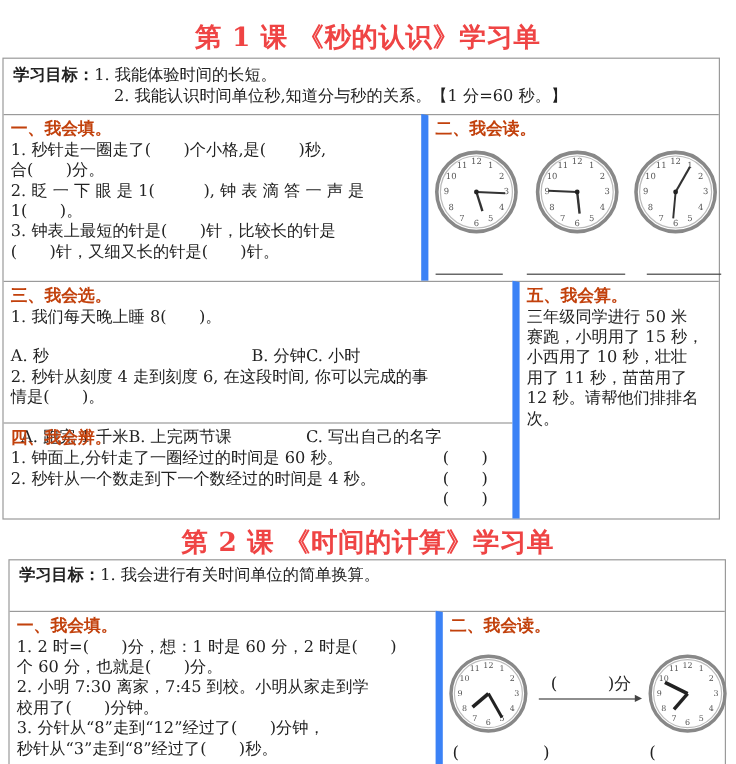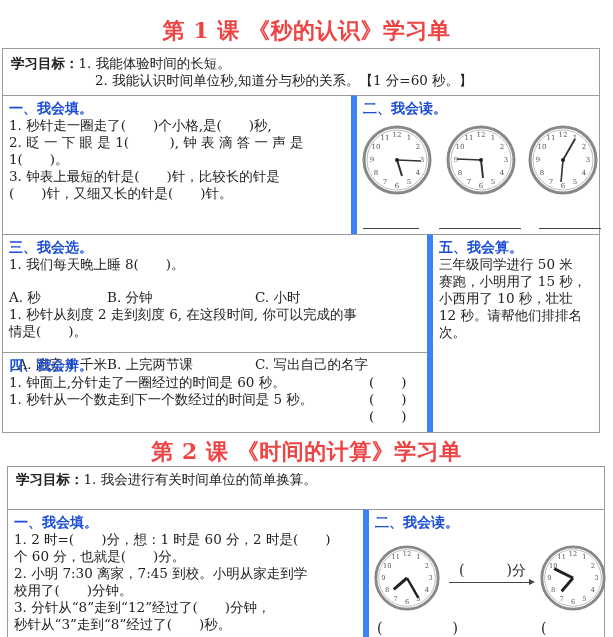--- a/index.html
+++ b/index.html
@@ -4,21 +4,21 @@
 <style>
   html, body { margin:0; padding:0; background:#ffffff; }
   body { width:613px; height:637px; overflow:hidden; position:relative;
          font-family:"DejaVu Serif","Liberation Serif",serif; color:#222; }
   .title { position:absolute; left:0; width:613px; text-align:center;
            font-size:22px; font-weight:bold; color:#ef4444; letter-spacing:0.5px; }
   .tbl { position:absolute; border:1px solid #9a9a9a; box-sizing:border-box; }
   .cell { position:absolute; box-sizing:border-box; font-size:13.5px; line-height:17px; }
   .bl { border-left:6px solid #3b82f6; }
   .bt { border-top:1px solid #9a9a9a; }
-  .head { font-weight:bold; font-size:14px; color:#1d4ed8; }
+  .head { font-weight:bold; font-size:14px; color:#c2410c; }
   .obj-label { font-weight:bold; }
   .line { line-height:17px; white-space:nowrap; }
   .ul { position:absolute; height:1px; background:#444; }
   .opt { display:inline-block;margin-top:16px; }
 </style>
 </head>
 <body>
 
 <div class="title" style="top:16px;">第 1 课 《秒的认识》学习单</div>
 
@@ -29,20 +29,21 @@
       <span class="obj-label">学习目标：</span><span>1. 我能体验时间的长短。</span>
     </div>
     <div class="line" style="padding-left:84px;">
       <span>2. 我能认识时间单位秒,知道分与秒的关系。【1 分=60 秒。】</span>
     </div>
   </div>
 
   <div class="cell bt" style="left:0; top:46px; width:348px; height:139px; padding:4px 6px;">
     <div class="head">一、我会填。</div>
     <div class="line">1. 秒针走一圈走了(　　)个小格,是(　　)秒,</div>
+    <div class="line">合(　　)分。</div>
     <div class="line">2. 眨 一 下 眼 是 1(　　　), 钟 表 滴 答 一 声 是</div>
     <div class="line">1(　　)。</div>
     <div class="line">3. 钟表上最短的针是(　　)针，比较长的针是</div>
     <div class="line">(　　)针，又细又长的针是(　　)针。</div>
   </div>
 
   <div class="cell bt bl" style="left:348px; top:46px; width:248px; height:139px; padding:4px 6px;">
     <div class="head">二、我会读。</div>
     <div style="position:absolute; left:4px; top:28px; width:244px; height:72px;">
       <svg width="72" height="72" viewBox="0 0 72 72" style="position:absolute; left:0; top:0;">
@@ -111,49 +112,50 @@
     </div>
     <div class="ul" style="left:6px; top:132px; width:56px;"></div>
     <div class="ul" style="left:82px; top:132px; width:82px;"></div>
     <div class="ul" style="left:182px; top:132px; width:62px;"></div>
   </div>
 
   <div class="cell bt" style="left:0; top:185px; width:424px; height:118px; padding:4px 6px;">
     <div class="head">三、我会选。</div>
     <div class="line">1. 我们每天晚上睡 8(　　)。</div>
     <div class="line">
-      <span class="opt" style="width:98px;">A. 秒</span><span class="opt" style="width:148px;">B. 分钟</span><span class="opt">C. 小时</span>
-    </div>
-    <div class="line">1. 秒针从刻度 2 走到刻度 6, 在这段时间, 你可以完成的事</div>
+      <span class="opt" style="width:98px;">A. 秒</span><span class="opt" style="width:148px;text-align:right;">B. 分钟</span><span class="opt">C. 小时</span>
+    </div>
+    <div class="line">2. 秒针从刻度 4 走到刻度 6, 在这段时间, 你可以完成的事</div>
     <div class="line">情是(　　)。</div>
     <div class="line">
       <span class="opt" style="width:98px;text-align:right;">A. 跑完 1 千米</span><span class="opt" style="width:148px;">B. 上完两节课</span><span class="opt">C. 写出自己的名字</span>
     </div>
   </div>
 
   <div class="cell bt" style="left:0; top:303px; width:424px; height:80px; padding:4px 6px;">
     <div class="head">四、我会辨。</div>
     <div class="line" style="position:relative;">
       <span>1. 钟面上,分针走了一圈经过的时间是 60 秒。</span>
       <span style="position:absolute; left:360px;">(　　)</span>
     </div>
     <div class="line" style="position:relative;">
-      <span>1. 秒针从一个数走到下一个数经过的时间是 5 秒。</span>
+      <span>2. 秒针从一个数走到下一个数经过的时间是 4 秒。</span>
       <span style="position:absolute; left:360px;">(　　)</span>
     </div>
     <div class="line" style="position:relative;">
       <span style="position:absolute; left:360px;">(　　)</span>
     </div>
   </div>
 
   <div class="cell bt bl" style="left:424px; top:185px; width:172px; height:198px; padding:4px 6px;">
     <div class="head">五、我会算。</div>
     <div class="line">三年级同学进行 50 米</div>
     <div class="line">赛跑，小明用了 15 秒，</div>
     <div class="line">小西用了 10 秒，壮壮</div>
+    <div class="line">用了 11 秒，苗苗用了</div>
     <div class="line">12 秒。请帮他们排排名</div>
     <div class="line">次。</div>
   </div>
 </div>
 
 <div class="title" style="top:437px;">第 2 课 《时间的计算》学习单</div>
 
 <div class="tbl" style="left:7px; top:466px; width:598px; height:180px;">
   <div class="cell" style="left:0; top:0; width:596px; height:42px; padding:4px 8px;">
     <div class="line">

